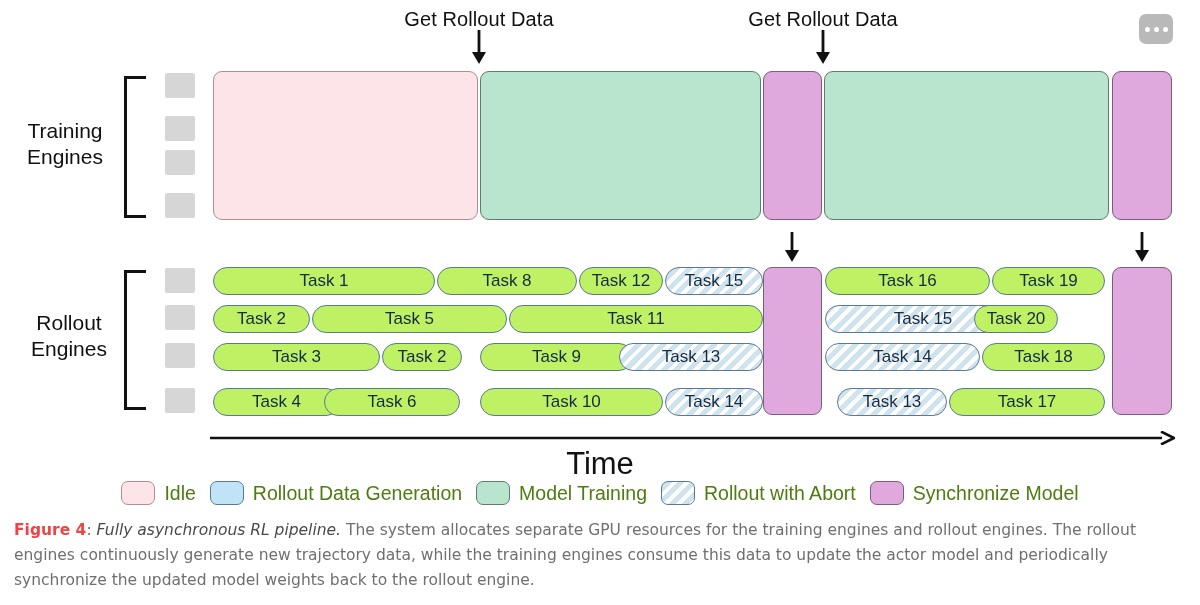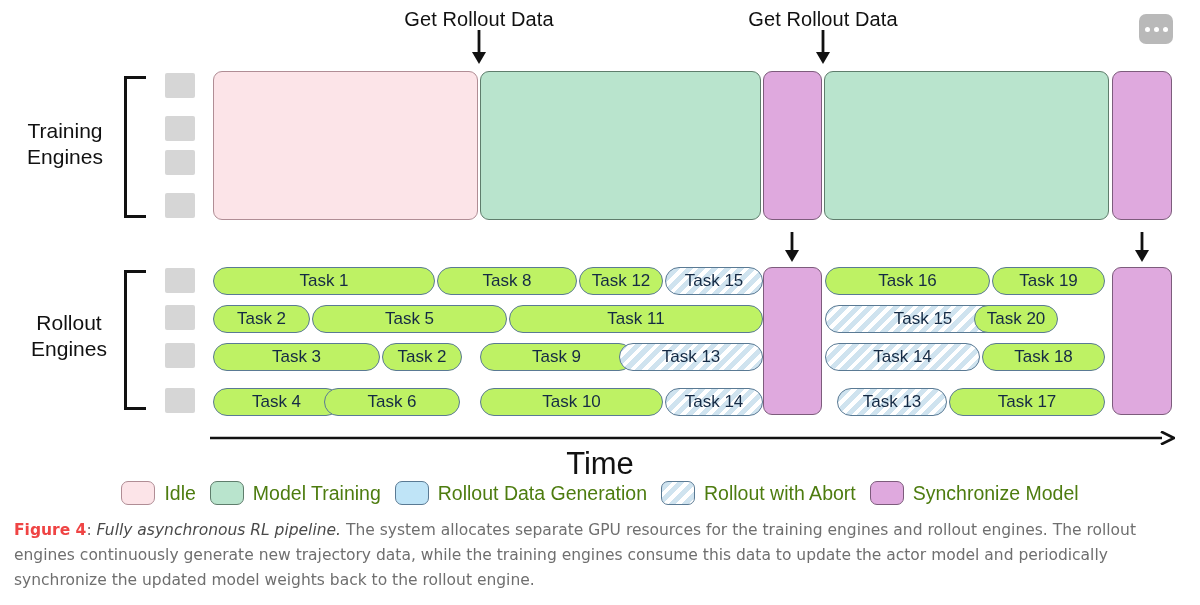--- a/index.html
+++ b/index.html
@@ -241,26 +241,26 @@
     <path d="M 951 0.5 L 964 7 L 951 13.5" fill="none" stroke="#111" stroke-width="2.6"></path>
   </svg>
   <div class="time-label">Time</div>
 
   <div class="legend" id="legend-layer">
       <div class="legend-item">
         <div class="legend-swatch idle"></div>
         <div class="legend-text">Idle</div>
       </div>
       <div class="legend-item">
+        <div class="legend-swatch rollout"></div>
+        <div class="legend-text">Rollout Data Generation</div>
+      </div>
+      <div class="legend-item">
         <div class="legend-swatch training"></div>
         <div class="legend-text">Model Training</div>
-      </div>
-      <div class="legend-item">
-        <div class="legend-swatch rollout"></div>
-        <div class="legend-text">Rollout Data Generation</div>
       </div>
       <div class="legend-item">
         <div class="legend-swatch abort"></div>
         <div class="legend-text">Rollout with Abort</div>
       </div>
       <div class="legend-item">
         <div class="legend-swatch sync"></div>
         <div class="legend-text">Synchronize Model</div>
       </div>
     </div>

